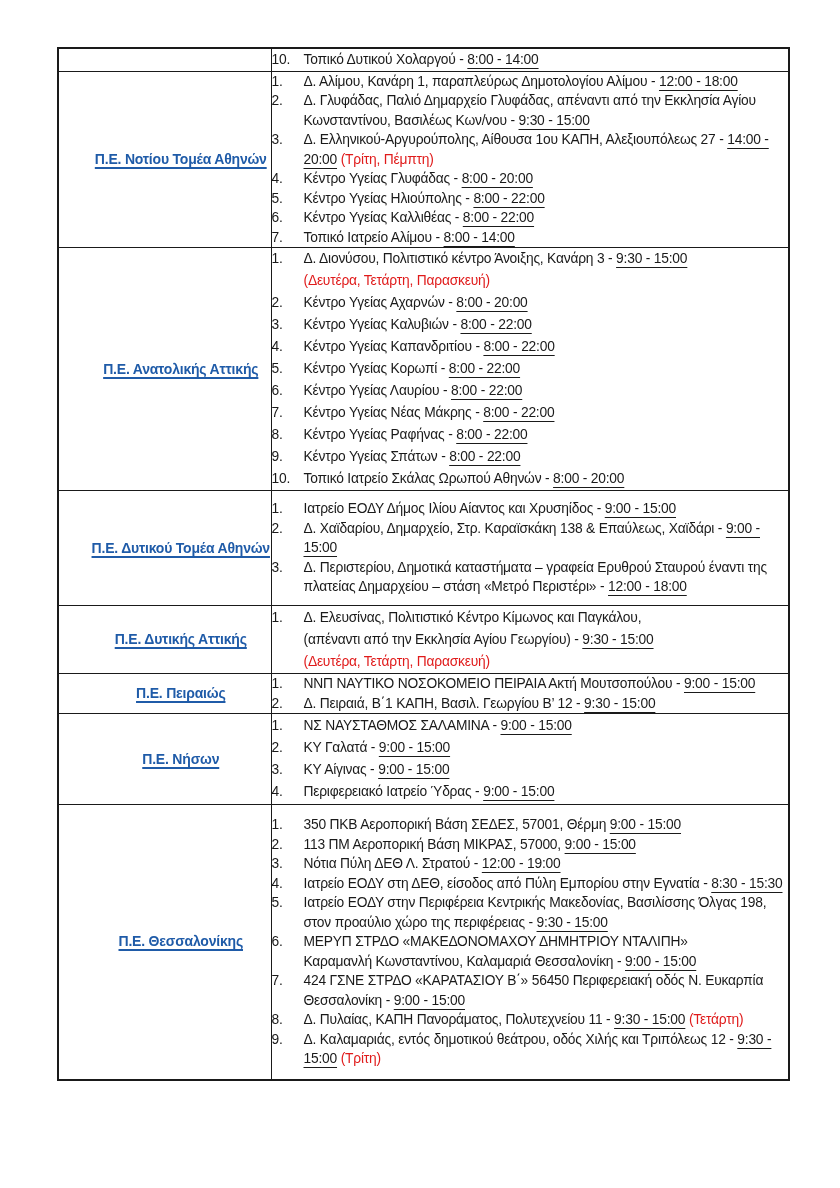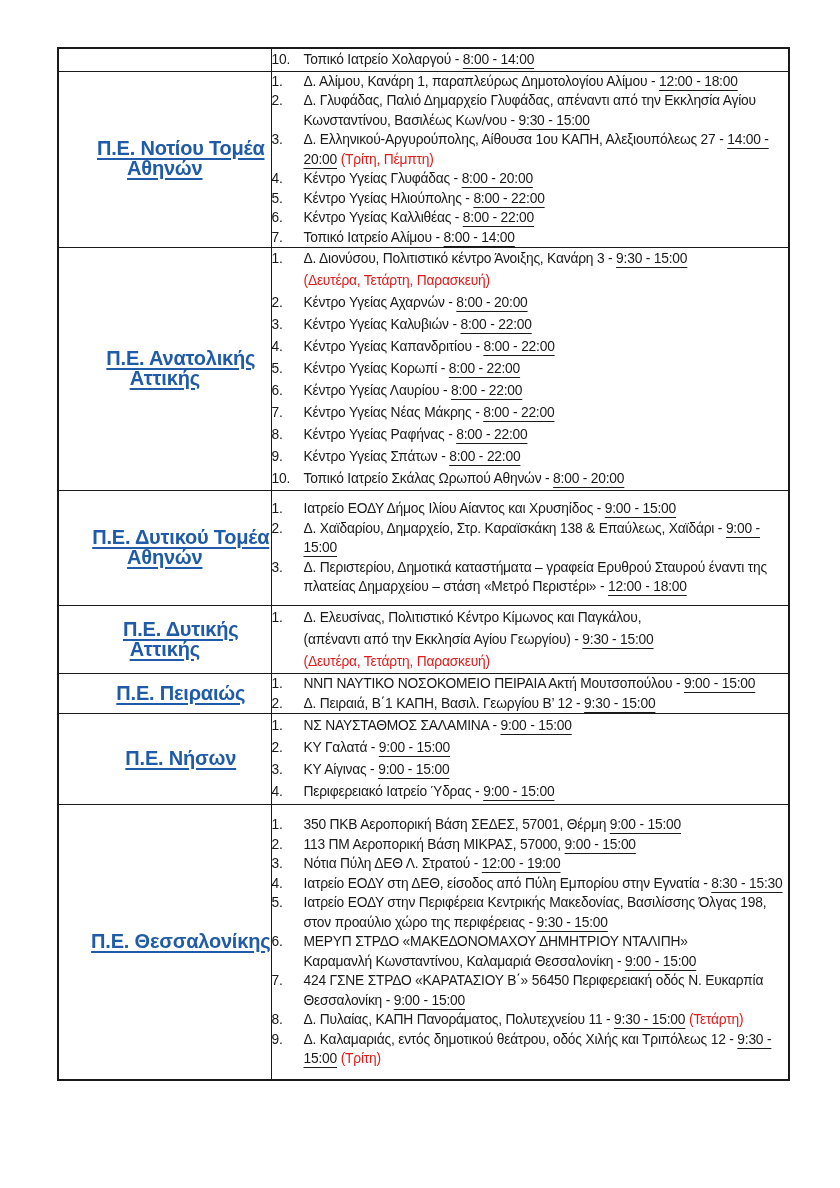--- a/index.html
+++ b/index.html
@@ -39,21 +39,21 @@
     padding:0;
     vertical-align:middle;
   }
   .region-cell{
     text-align:center;
     padding:2px 8px;
   }
   .region-label{
     color:var(--link-blue);
     font-weight:bold;
-    font-size:20px;
+    font-size:14px;
     letter-spacing:-0.2px;
     line-height:19px;
     text-decoration:underline;
     text-decoration-thickness:1.5px;
     text-underline-offset:3px;
     cursor:pointer;
     margin-left:32px;
   }
   tr.header-row td{
     background:var(--header-bg);
@@ -99,21 +99,21 @@
     <colgroup>
       <col style="width:213px">
       <col style="width:518px">
     </colgroup>
     <tbody>
         <tr style="height: 23px;">
           <td class="region-cell"></td>
           <td class="items-cell">
             <div class="item">
               <span class="num">10.</span>
-              <span class="txt"><span class="normal">Τοπικό Ιατρείο Χολαργού - </span><span class="time">8:00 - 14:00</span></span>
+              <span class="txt"><span class="normal">Τοπικό Δυτικού Χολαργού - </span><span class="time">8:00 - 14:00</span></span>
             </div>
           </td>
         </tr>
         <tr style="height: 175px;">
           <td class="region-cell"><span class="region-label">Π.Ε. Νοτίου Τομέα Αθηνών</span></td>
           <td class="items-cell">
             <div class="item">
               <span class="num">1.</span>
               <span class="txt"><span class="normal">Δ. Αλίμου, Κανάρη 1, παραπλεύρως Δημοτολογίου Αλίμου - </span><span class="time">12:00 - 18:00</span></span>
             </div>

